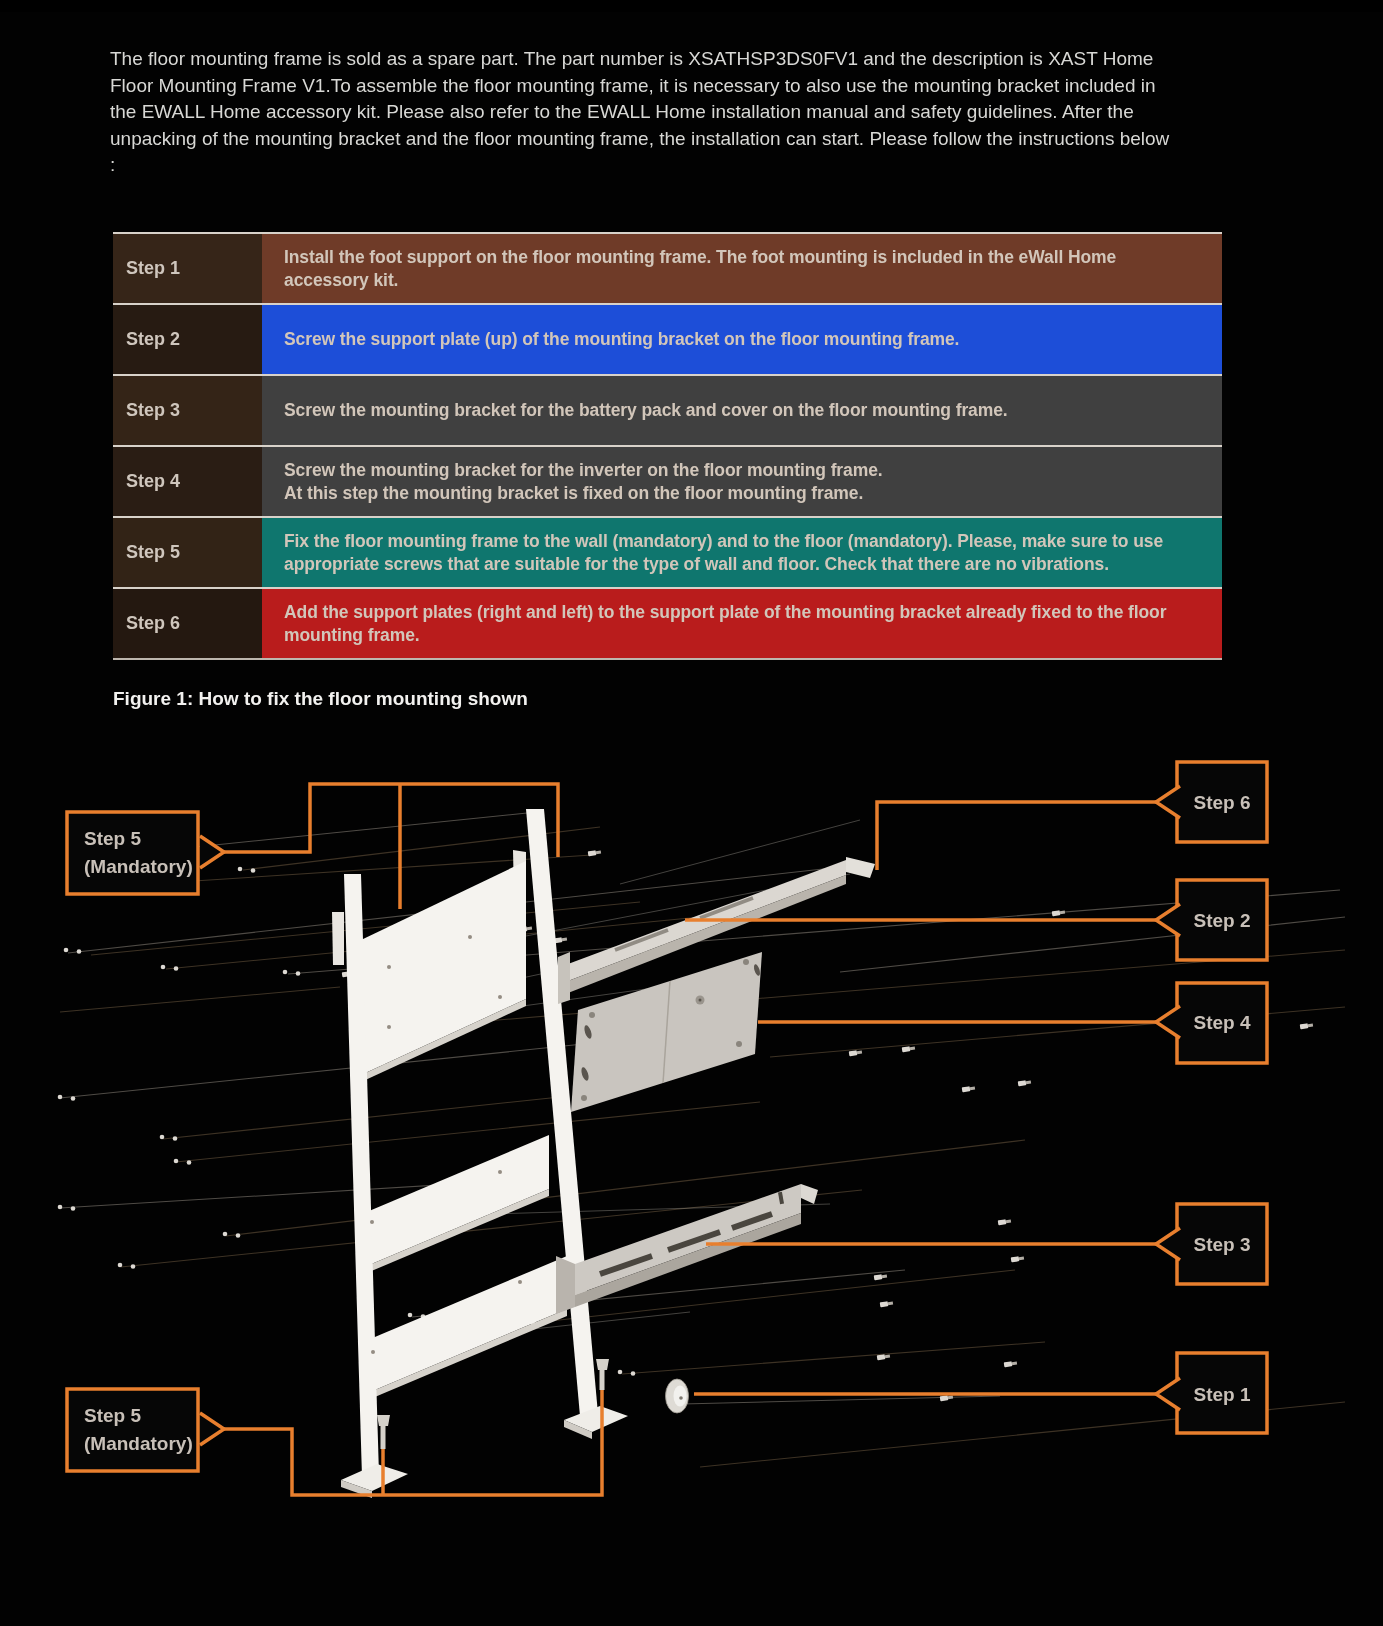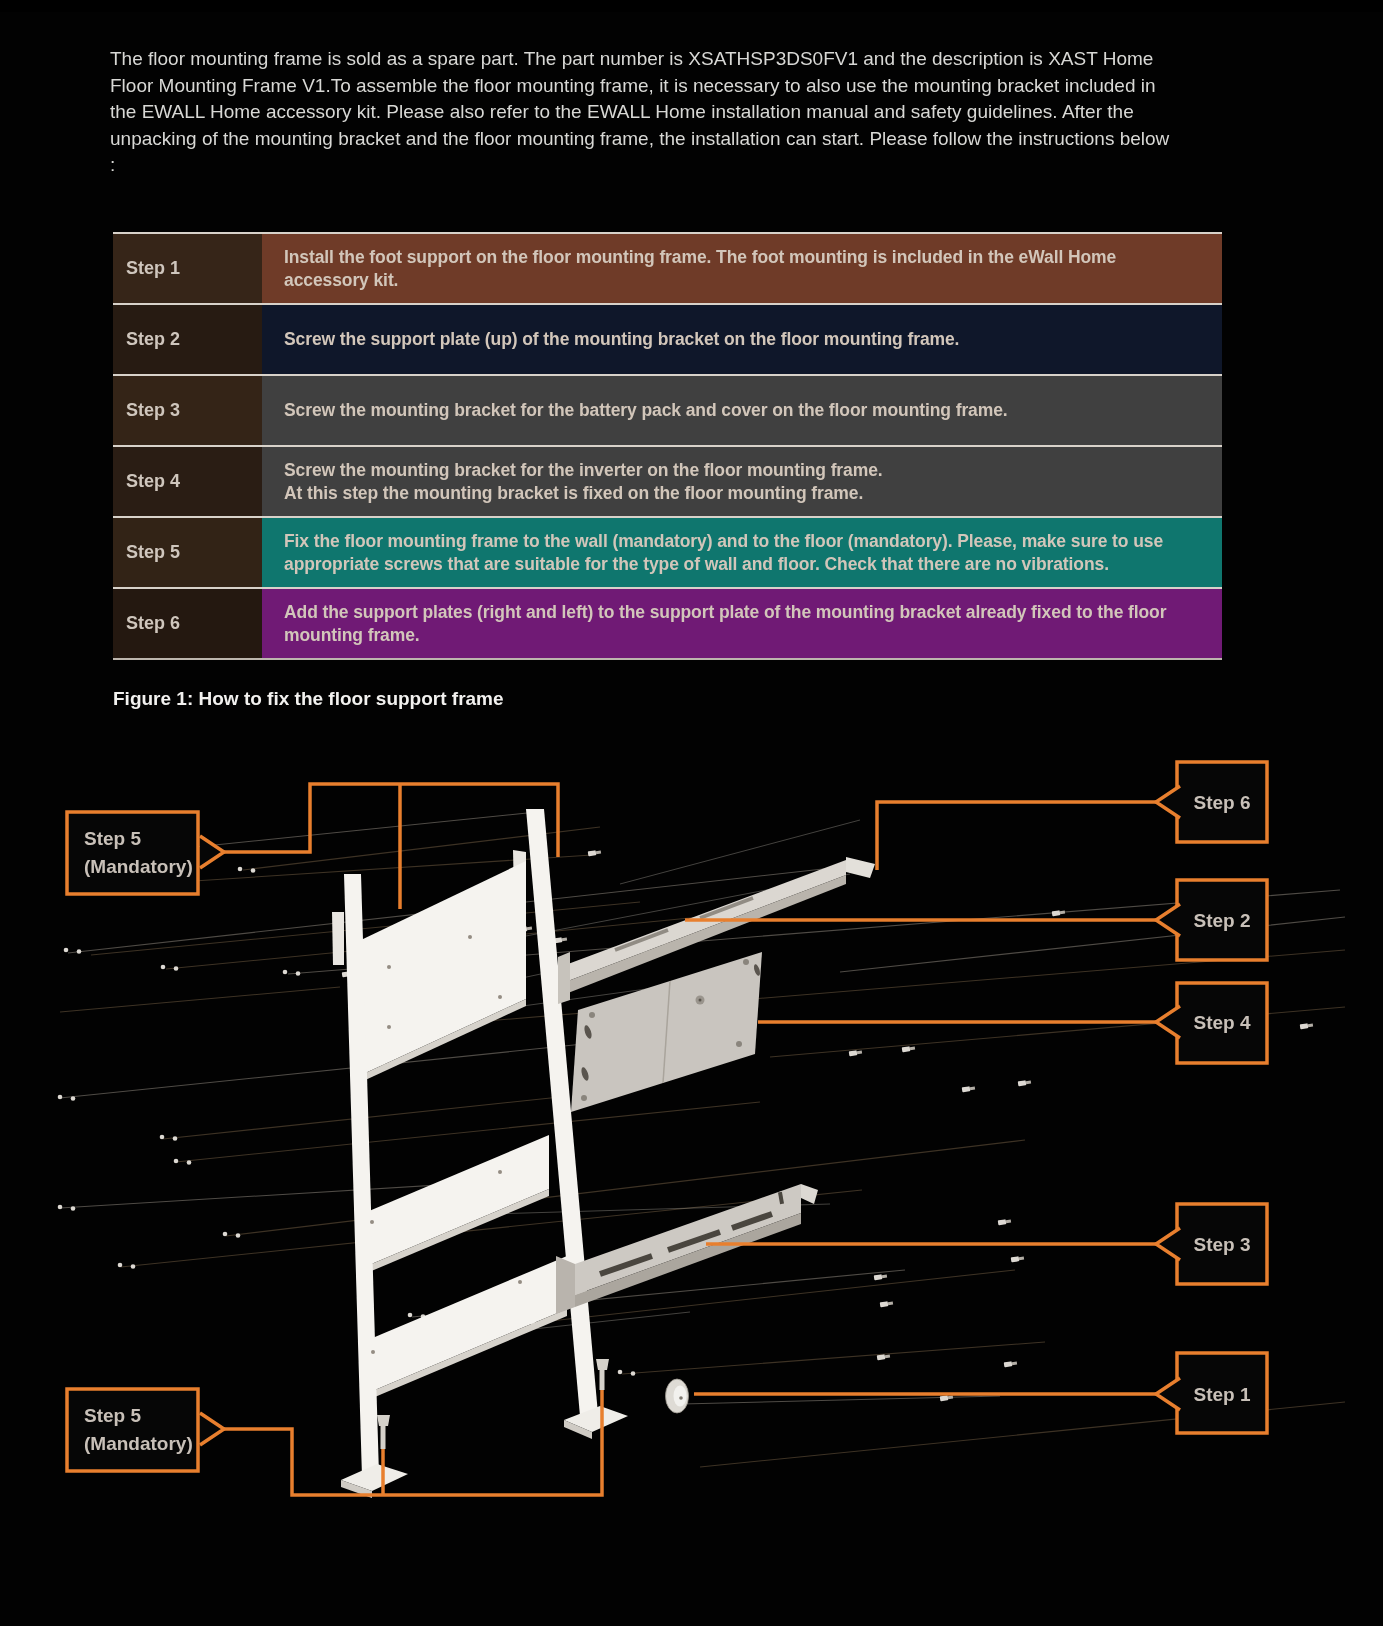--- a/index.html
+++ b/index.html
@@ -6,25 +6,25 @@
   #page{position:relative;width:1383px;height:1626px;background:#020202;overflow:hidden;
         font-family:"Liberation Sans", sans-serif;margin-top:12px;}
   .intro{position:absolute;left:110px;top:34px;width:1110px;
          font-size:19px;line-height:26.5px;color:#d8d8d5;white-space:pre-line;}
   table.steps{position:absolute;left:113px;top:220px;width:1109px;border-collapse:collapse;table-layout:fixed;}
   table.steps td{vertical-align:middle;font-weight:bold;border-top:2px solid #d8d2ca;}
   table.steps tr:last-child td{border-bottom:2px solid #bdb6ae;}
   td.lbl{width:135px;padding-left:13px;font-size:18px;color:#cfc6bd;height:67px;}
   td.dsc{padding-left:22px;padding-right:24px;font-size:17.5px;line-height:23px;color:#d2c6ba;white-space:pre-line;letter-spacing:-0.1px;}
   tr.r1 td.lbl{background:#362518}tr.r1 td.dsc{background:#6f3b28}
-  tr.r2 td.lbl{background:#271b12}tr.r2 td.dsc{background:#0f172a}
+  tr.r2 td.lbl{background:#271b12}tr.r2 td.dsc{background:#1d4ed8}
   tr.r3 td.lbl{background:#342417}tr.r3 td.dsc{background:#404040}
   tr.r4 td.lbl{background:#2a1d14}tr.r4 td.dsc{background:#404040}
   tr.r5 td.lbl{background:#322316}tr.r5 td.dsc{background:#0f766e}
-  tr.r6 td.lbl{background:#241810}tr.r6 td.dsc{background:#701a75}
+  tr.r6 td.lbl{background:#241810}tr.r6 td.dsc{background:#b91c1c}
   .caption{position:absolute;left:113px;top:676px;font-size:19px;font-weight:bold;color:#f2f1ef;}
   .closing{position:absolute;left:113px;top:1524px;width:1100px;
            font-size:19px;line-height:27px;color:#d8d8d5;white-space:pre-line;}
   svg#diagram{position:absolute;left:0;top:712px;}
   svg text.boxlbl{font-family:"Liberation Sans", sans-serif;font-size:19px;font-weight:bold;fill:#c8c0b8;}
 </style>
 </head>
 <body>
 
 <div id="page">
@@ -58,21 +58,21 @@
       <td class="lbl">Step 5</td>
       <td class="dsc">Fix the floor mounting frame to the wall (mandatory) and to the floor (mandatory). Please, make sure to use appropriate screws that are suitable for the type of wall and floor. Check that there are no vibrations.</td>
     </tr>
     <tr class="r6">
       <td class="lbl">Step 6</td>
       <td class="dsc">Add the support plates (right and left) to the support plate of the mounting bracket already fixed to the floor mounting frame.</td>
     </tr>
   </tbody>
     </table>
 
-  <div class="caption">Figure 1: How to fix the floor support frame</div>
+  <div class="caption">Figure 1: How to fix the floor mounting shown</div>
 
   <svg id="diagram" width="1383" height="778" viewBox="0 712 1383 778">
 
     <g id="decor">
         <line x1="88" y1="846" x2="527" y2="801" stroke="#8e877d" stroke-width="1.1" opacity="0.55"></line>
         <line x1="163" y1="871" x2="592" y2="843" stroke="#6e5a41" stroke-width="1.1" opacity="0.55"></line>
         <line x1="243" y1="858" x2="600" y2="815" stroke="#6e5a41" stroke-width="1.1" opacity="0.55"></line>
         <line x1="68" y1="941" x2="868" y2="852" stroke="#8e877d" stroke-width="1.1" opacity="0.55"></line>
         <line x1="91" y1="943" x2="640" y2="890" stroke="#6e5a41" stroke-width="1.1" opacity="0.55"></line>
         <line x1="166" y1="957" x2="700" y2="905" stroke="#6e5a41" stroke-width="1.1" opacity="0.55"></line>

